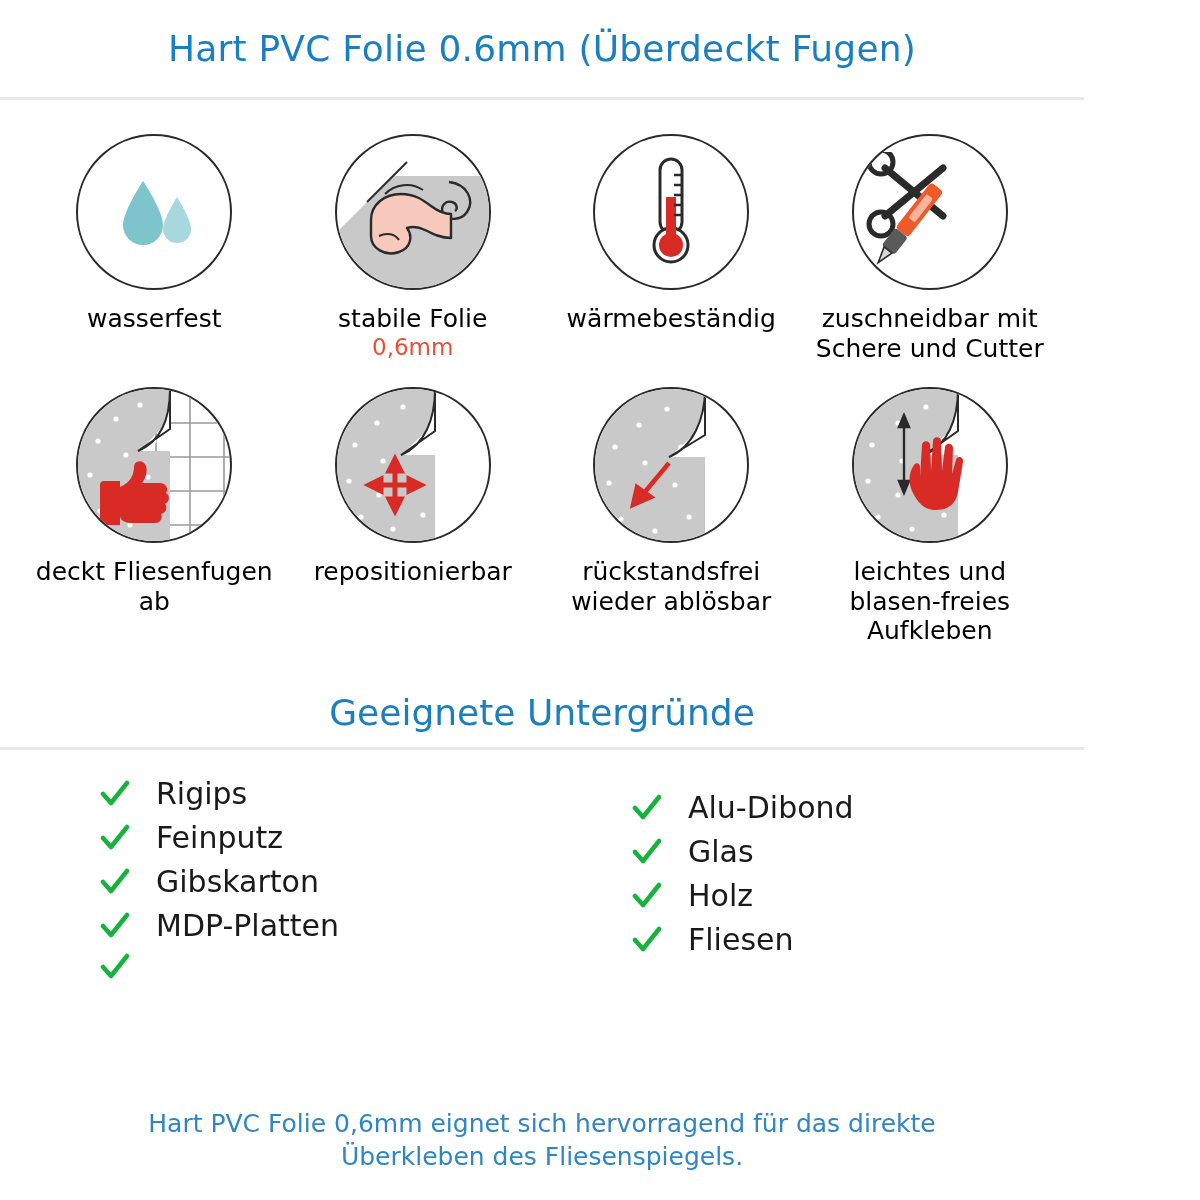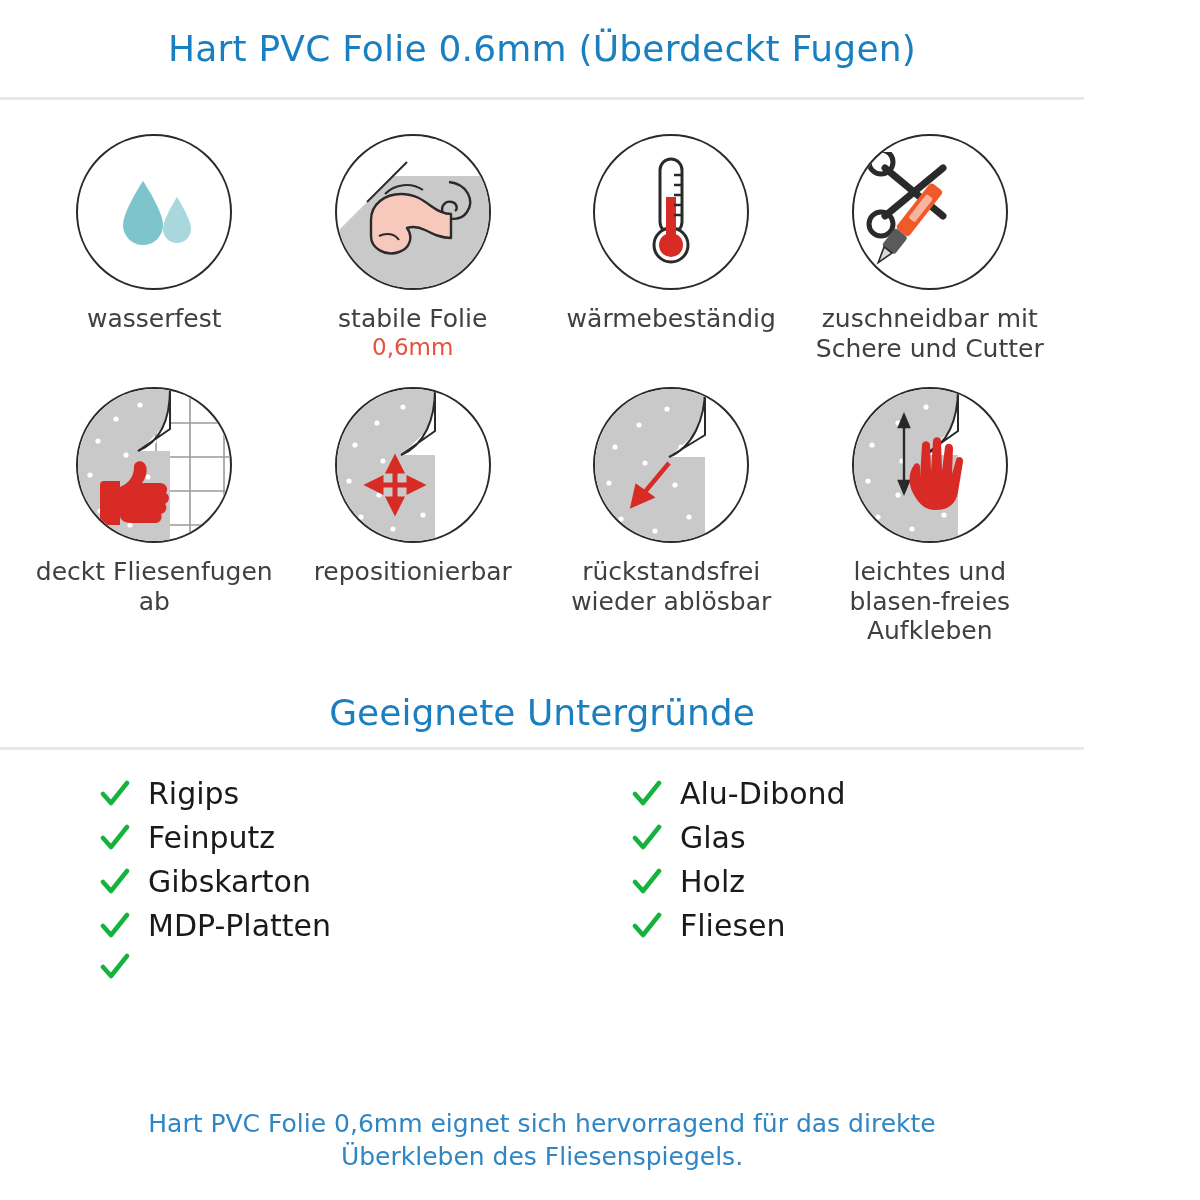--- a/index.html
+++ b/index.html
@@ -63,21 +63,21 @@
     overflow: hidden;
     display: flex;
     align-items: center;
     justify-content: center;
   }
   .feature-label {
     margin-top: 14px;
     text-align: center;
     font-size: 25px;
     line-height: 1.18;
-    color: #404040;
+    color: #000000;
     max-width: 270px;
   }
   .feature-sub {
     font-size: 23px;
     color: #e8503a;
     line-height: 1.15;
     text-align: center;
   }
 
   
@@ -103,25 +103,26 @@
     padding: 0 100px 0 100px;
     box-sizing: border-box;
   }
   .sub-col {
     display: flex;
     flex-direction: column;
     gap: 8px;
   }
   .sub-col.right {
     padding-left: 90px;
+    margin-top: 14px;
   }
   .sub-item {
     display: flex;
     align-items: center;
-    gap: 18px;
+    gap: 26px;
     font-size: 30px;
     color: #1a1a1a;
     line-height: 1.2;
   }
   .check {
     flex: 0 0 auto;
     width: 30px;
     height: 30px;
     display: block;
   }

